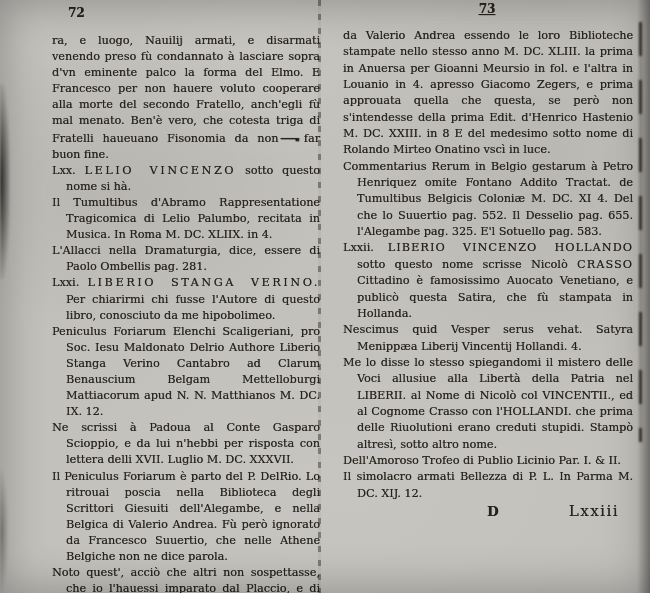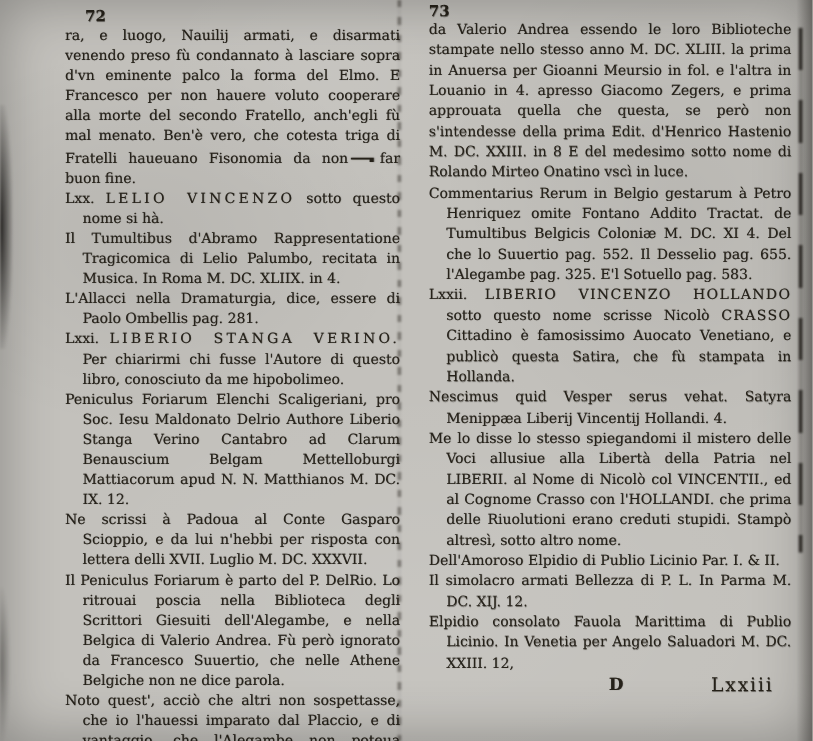--- a/index.html
+++ b/index.html
@@ -21,28 +21,28 @@
   .page{
     position:absolute;
     text-align:justify;
     font-size:11.2px;
     line-height:16.1px;
     text-shadow:0.3px 0.3px 0.6px rgba(28,24,18,0.55);
   }
   .page-left{left:52px;top:6px;width:268px;}
   .page-right{left:343px;top:2px;width:290px;line-height:16.35px;}
   p.para{margin:0;padding-left:14px;text-indent:-14px;}
-  p.para.flush{padding-left:0;text-indent:0;}
+  p.para.flush{padding-left:0;text-indent:0;margin-top:12px;}
   .it{}
   .caps{letter-spacing:2.6px;word-spacing:4px;}
   .caps.tight{letter-spacing:1.1px;word-spacing:2px;}
   .flourish{display:inline-block;transform:scaleX(2.6) translateY(1px);font-weight:bold;margin:0 9px 0 7px;}
   .pagenum{font-weight:bold;font-size:12px;}
   .pagenum-left{margin-left:16px;line-height:15px;}
-  .pagenum-right{text-align:left;margin-right:2px;line-height:14px;}
+  .pagenum-right{text-align:center;margin-right:2px;line-height:14px;text-decoration:underline;}
   .footer-row{position:relative;height:20px;margin-top:1px;}
   .signature{position:absolute;left:144px;font-weight:bold;font-size:13.5px;letter-spacing:1px;}
   .catchword-right{position:absolute;right:14px;font-size:15px;letter-spacing:1.5px;}
   
   .gutter-crease{
     position:absolute;left:318px;top:0;width:3px;height:593px;
     background:repeating-linear-gradient(to bottom,
       rgba(32,28,22,0.55) 0 6px, rgba(32,28,22,0.06) 6px 14px);
     filter:blur(0.7px);opacity:0.8;
   }
@@ -91,23 +91,22 @@
 
   </div>
 
   <div class="page page-right">
     <div class="pagenum pagenum-right">73</div>
     <p class="para flush"><span>da </span><span class="it">Valerio Andrea</span><span> essendo le loro </span><span class="it">Biblioteche</span><span> stampate nello stesso anno M. DC. XLIII. la prima in Anuersa per Gioanni Meursio in fol. e l'altra in Louanio in 4. apresso Giacomo Zegers, e prima approuata quella che questa, se però non s'intendesse della prima Edit. d'Henrico Hastenio M. DC. XXIII. in 8 E del medesimo sotto nome di </span><span class="it">Rolando Mirteo</span><span> Onatino vscì in luce.</span></p>
     <p class="para"><span class="it">Commentarius Rerum in Belgio gestarum à Petro Henriquez omite Fontano</span><span> Addito </span><span class="it">Tractat. de Tumultibus Belgicis</span><span> Coloniæ M. DC. XI 4. Del che lo </span><span class="it">Suuertio</span><span> pag. 552. Il Desselio pag. 655. l'Alegambe pag. 325. E'l </span><span class="it">Sotuello</span><span> pag. 583.</span></p>
     <p class="para"><span>Lxxii. </span><span class="caps tight">LIBERIO VINCENZO HOLLANDO</span><span> sotto questo nome scrisse </span><span class="it">Nicolò </span><span class="caps tight it">CRASSO</span><span> Cittadino è famosissimo Auocato Venetiano, e publicò questa Satira, che fù stampata in Hollanda.</span></p>
     <p class="para"><span class="it">Nescimus quid Vesper serus vehat</span><span>. Satyra Menippæa Liberij Vincentij Hollandi. 4.</span></p>
     <p class="para"><span>Me lo disse lo stesso spiegandomi il mistero delle Voci allusiue alla Libertà della Patria nel LIBERII. al Nome di Nicolò col VINCENTII., ed al Cognome </span><span class="it">Crasso</span><span> con l'HOLLANDI. che prima delle Riuolutioni erano creduti stupidi. Stampò altresì, sotto altro nome.</span></p>
-    <p class="para"><span class="it">Dell'Amoroso Elpidio di Publio Licinio</span><span> Par. I. &amp; II.</span></p>
+    <p class="para"><span class="it">Dell'Amoroso Trofeo di Publio Licinio</span><span> Par. I. &amp; II.</span></p>
     <p class="para"><span class="it">Il simolacro armati Bellezza di P. L.</span><span> In Parma M. DC. XIJ. 12.</span></p>
-    <p class="para"><span class="it">Elpidio consolato</span><span> Fauola Marittima di </span><span class="it">Publio Licinio</span><span>. In Venetia per Angelo Saluadori M. DC. XXIII. 12,</span></p>
     <div class="footer-row">
       <span class="signature">D</span>
       <span class="catchword-right">Lxxiii</span>
     </div>
   </div>
 
   <div class="gutter-crease"></div>
   <div class="edge-smudge-left"></div>
   <div class="edge-smudge-left-bottom"></div>
   <div class="edge-shade-right"></div>

